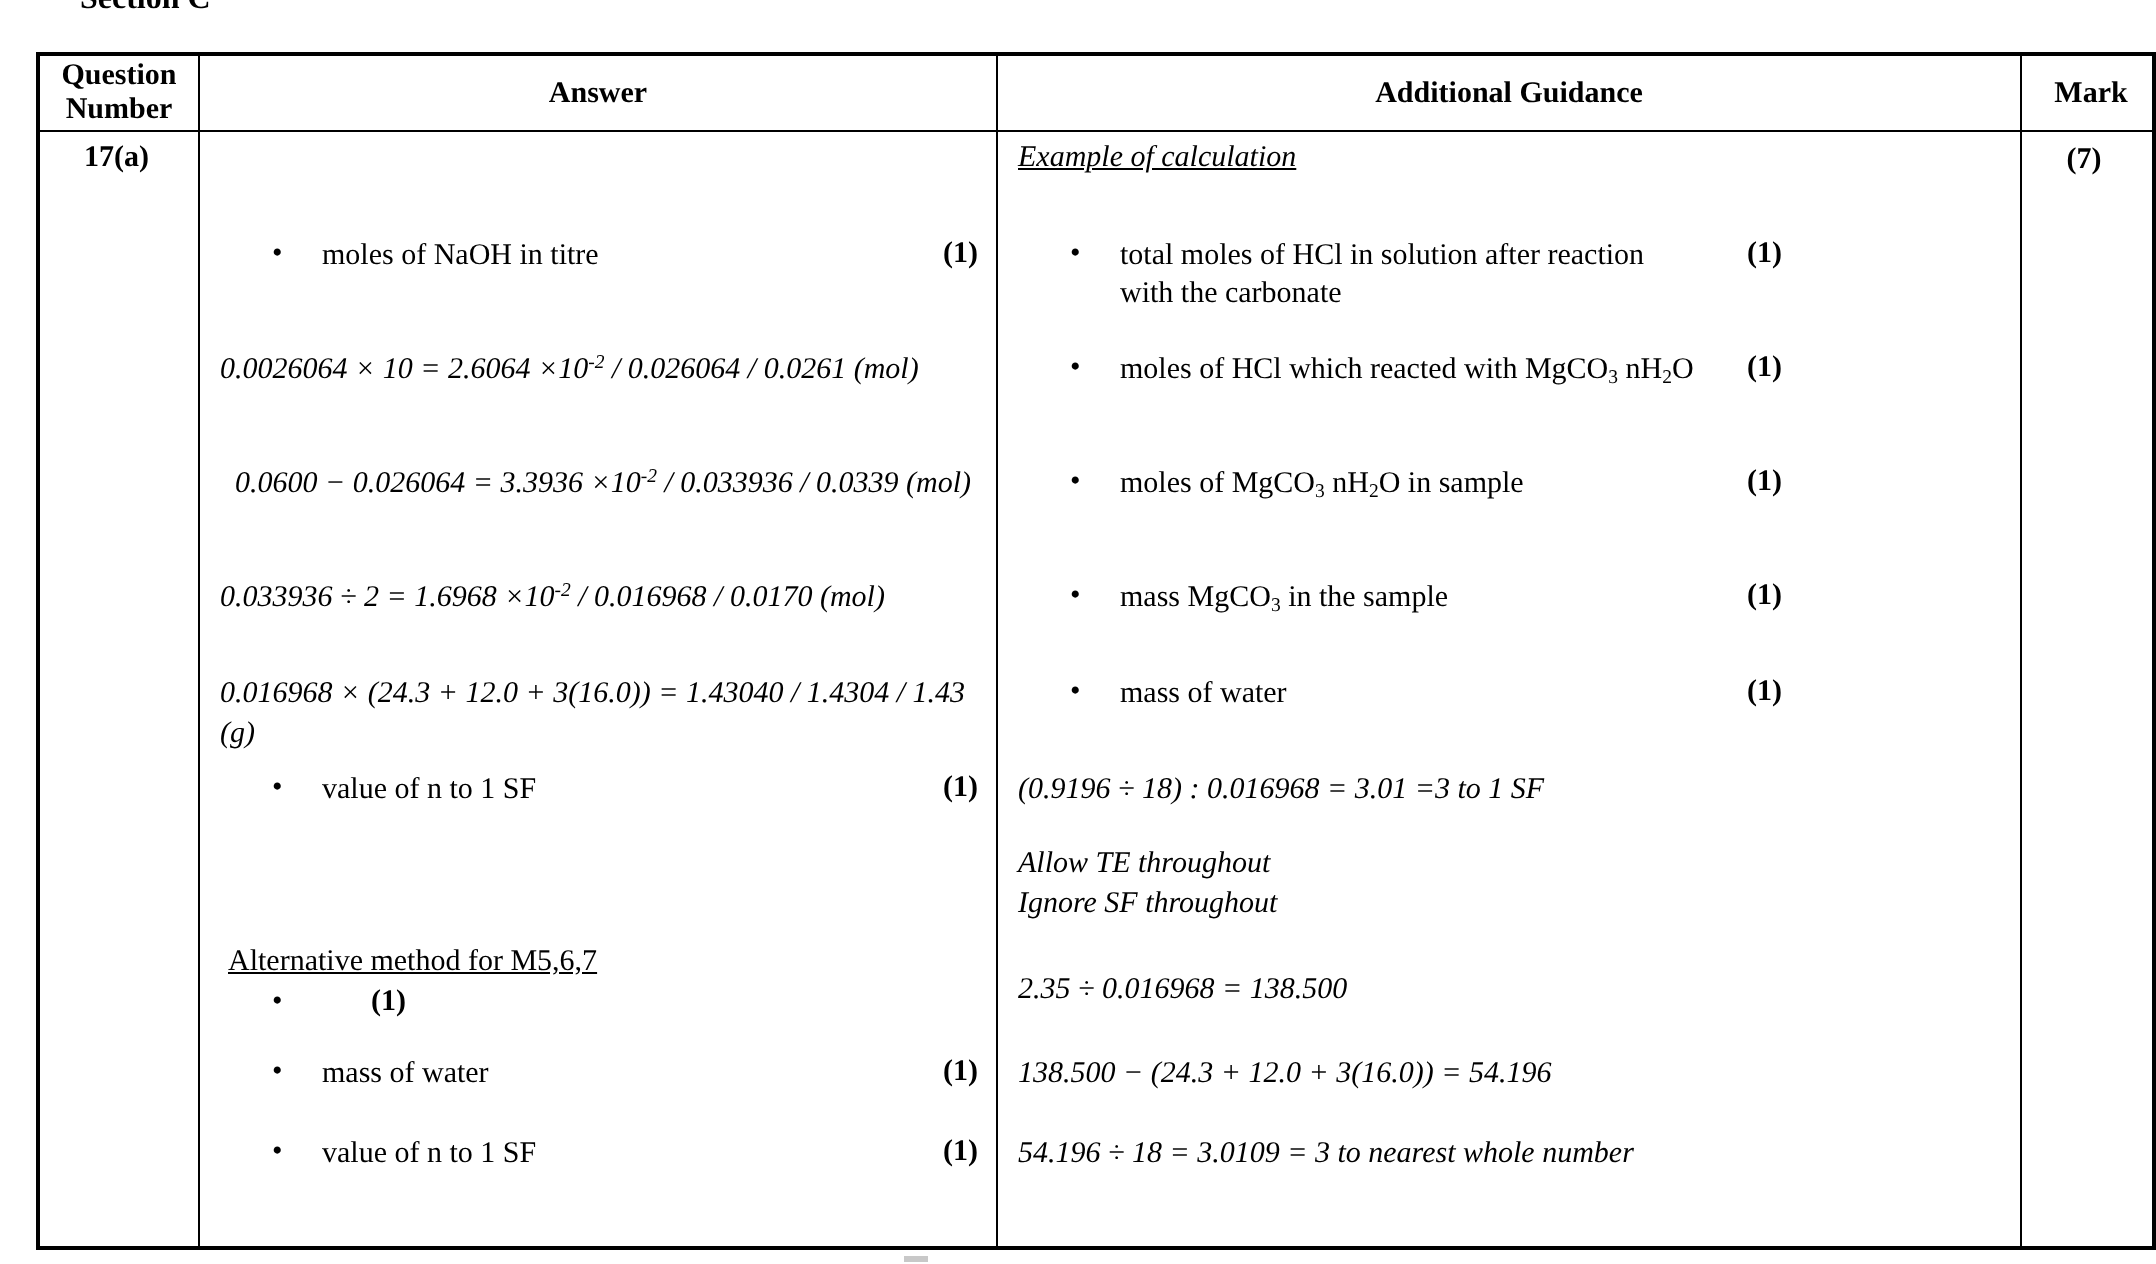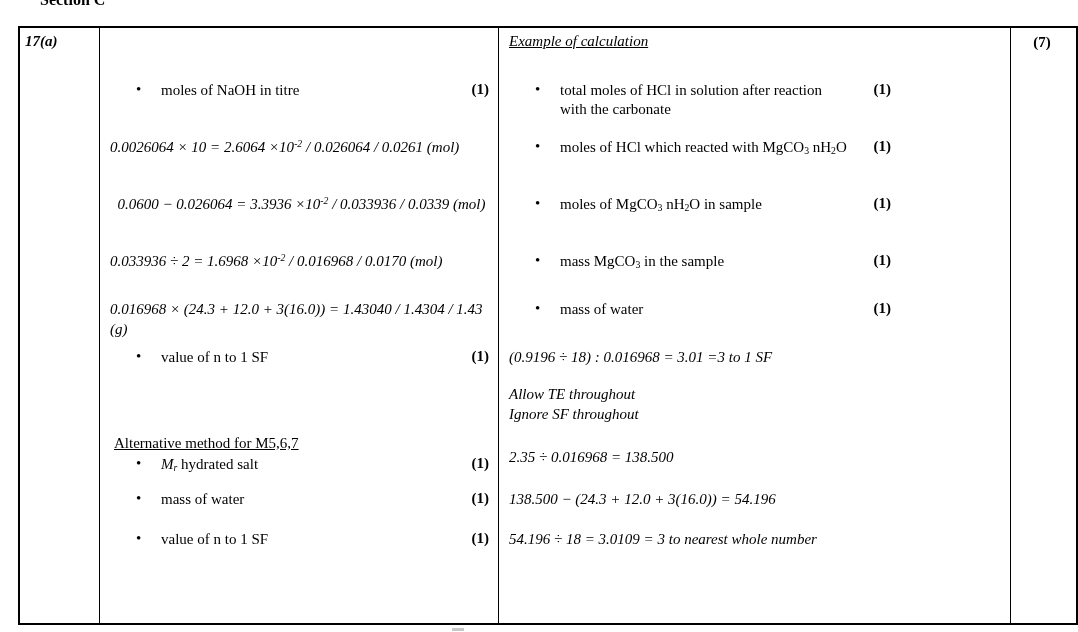--- a/index.html
+++ b/index.html
@@ -18,21 +18,21 @@
   .thead { display:grid; grid-template-columns:80px 399px 512px 69px;
     border-bottom:1.5px solid #000; height:38px; }
   .th { display:flex; align-items:center; justify-content:center; text-align:center;
     font-weight:bold; border-right:1.5px solid #000; line-height:1.15; padding:2px; }
   .th.last { border-right:none; }
 
   .tbody { position:relative; flex:1; }
   .vsep { position:absolute; top:0; bottom:0; width:1.5px; background:#000; }
   .s1 { left:78.5px; } .s2 { left:477.5px; } .s3 { left:989.5px; }
 
-  .qnum { position:absolute; left:0; top:0; width:84px; padding:5px 2px 0 5px; font-weight:bold;font-style:italic; }
+  .qnum { position:absolute; left:0; top:0; width:84px; padding:5px 2px 0 22px; font-weight:bold; }
   .markcell { position:absolute; right:0; top:0; width:68px; padding-top:6px;
     text-align:center; font-weight:bold; }
 
   .pairs { position:absolute; left:80px; top:0; width:911px; display:grid;
     grid-template-columns:399px 512px; }
   .a-cell { padding:9px 8px 0 36px; }
   .g-cell { padding:9px 6px 0 10px;font-style:italic; }
   .pairs > :nth-child(1), .pairs > :nth-child(2) { padding-top:4px; }
 
   .bullet-line { display:flex; align-items:flex-start; }
@@ -53,20 +53,26 @@
 </head>
 <body>
 
 <div class="page">
 
   <div class="section-clip">
     <span>Section C</span>
   </div>
 
   <div class="mstable">
+    <div class="thead">
+      <div class="th">Question Number</div>
+      <div class="th">Answer</div>
+      <div class="th">Additional Guidance</div>
+      <div class="th last">Mark</div>
+    </div>
 
     <div class="tbody">
       <div class="qnum">17(a)</div>
       <div class="markcell">(7)</div>
       <div class="pairs">
           <div class="a-cell" style="min-height: 44px;"></div>
           <div class="g-cell" style="min-height: 44px;">
             <div class="g-text u">Example of calculation</div>
           </div>
           <div class="a-cell" style="min-height: 40px;">
@@ -134,21 +140,20 @@
             <div class="g-text">(0.9196 ÷ 18) : 0.016968 =  3.01 =3 to 1 SF</div>
           </div>
           <div class="a-cell" style="min-height: 50px;"></div>
           <div class="g-cell" style="min-height: 50px;">
             <div class="g-text">Allow TE throughout<br>Ignore SF throughout</div>
           </div>
           <div class="a-cell" style="min-height: 55px;">
             <div class="alt-heading">Alternative method for M5,6,7</div>
             <div class="bullet-line">
               <span class="dot">•</span>
-              <span class="btxt"><i>M<sub>r</sub></i> hydrated salt</span>
               <span class="m1">(1)</span>
             </div>
           </div>
           <div class="g-cell pad-top" style="min-height: 55px;">
             <div class="g-text">2.35  ÷ 0.016968 = 138.500</div>
           </div>
           <div class="a-cell" style="min-height: 40px;">
             <div class="bullet-line">
               <span class="dot">•</span>
               <span class="btxt">mass of water</span>

